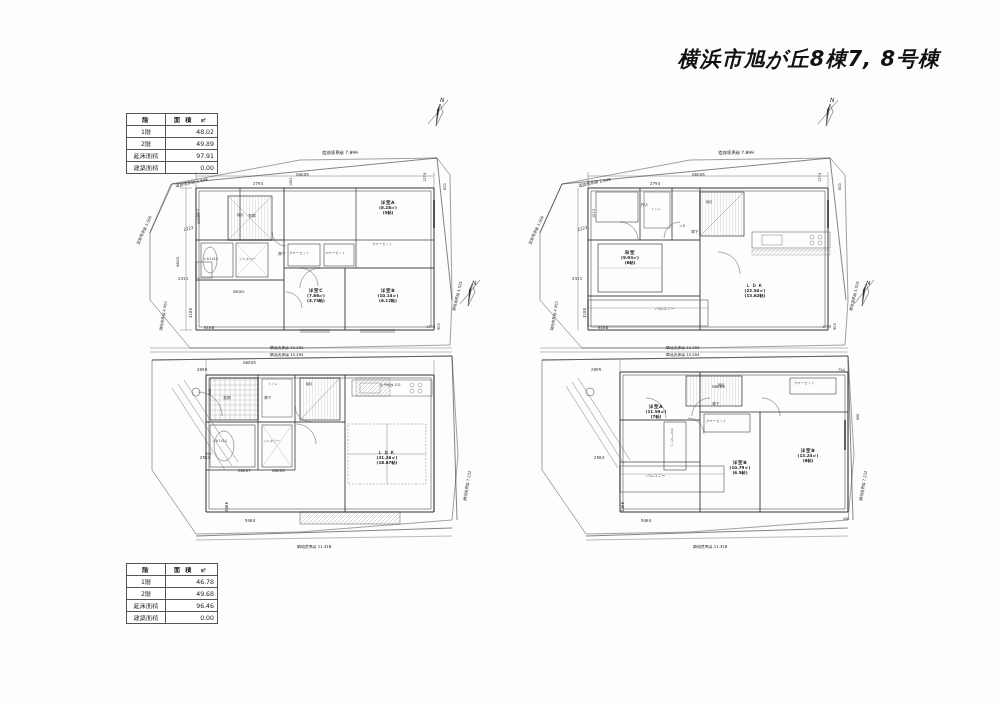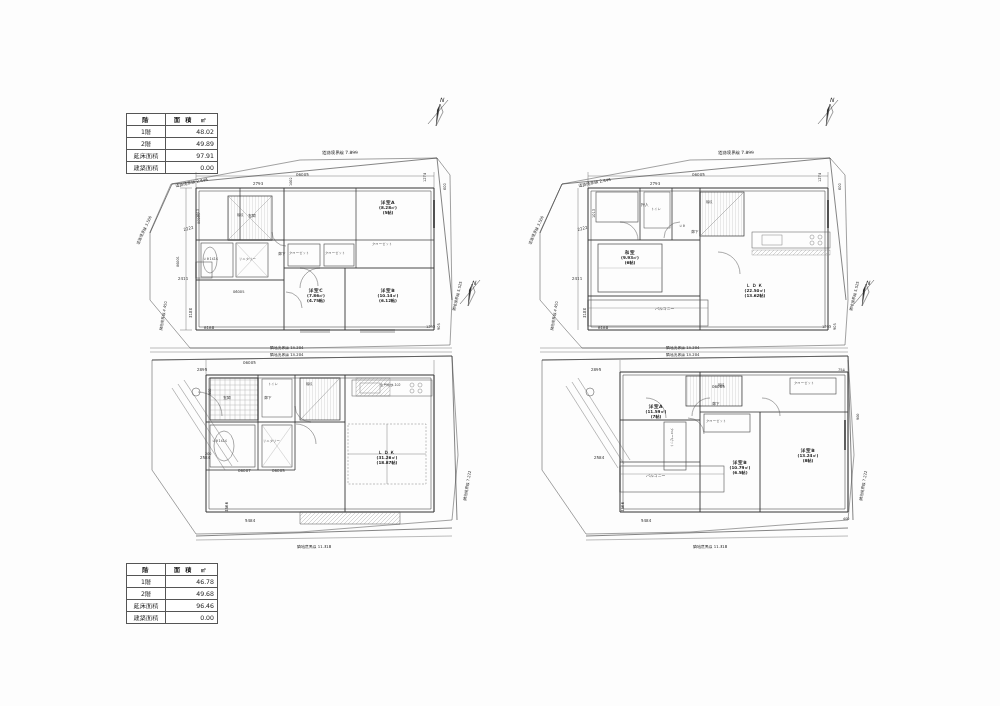--- a/index.html
+++ b/index.html
@@ -43,20 +43,21 @@
   .bnd{position:absolute;font-size:4.4px;white-space:nowrap;color:#222;}
   .bndv{position:absolute;font-size:4.2px;white-space:nowrap;color:#222;
         transform-origin:0 0;}
   .ncomp{position:absolute;font-size:6px;font-style:italic;color:#222;}
 </style>
 </head>
 <body>
 
 <div id="sheet">
 
+  <div class="title">横浜市旭が丘8棟7, 8号棟</div>
 
   <table class="area-table" id="tbl-top">
     <tbody>
         <tr class="hdr">
       <td class="c1">階</td>
       <td class="c2 c2h">
         <span>面 積</span>
         &nbsp;<span>㎡</span>
       </td>
     </tr>

